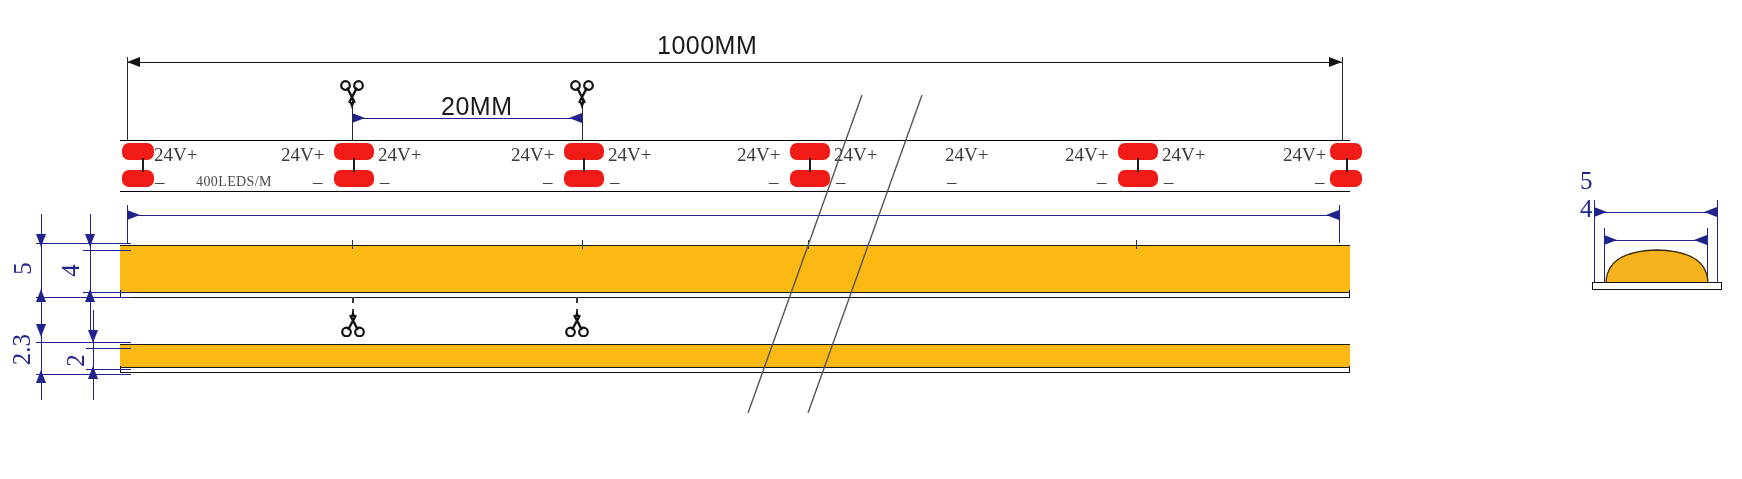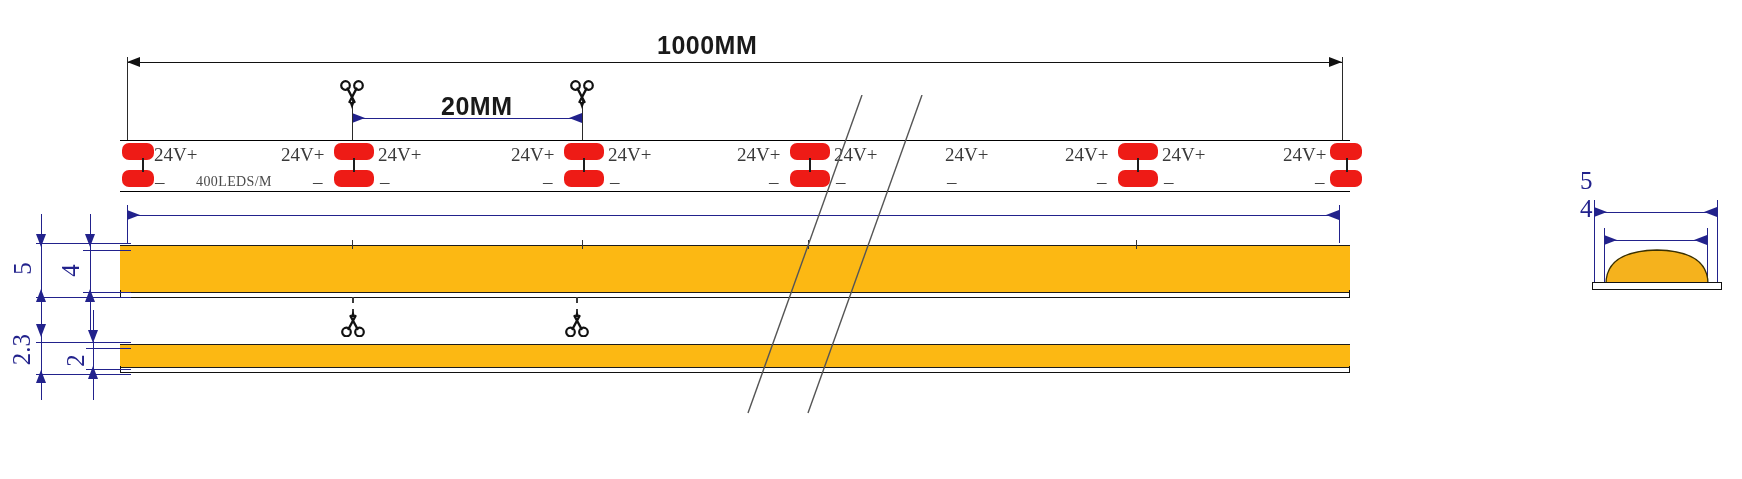--- a/index.html
+++ b/index.html
@@ -6,21 +6,21 @@
   body{width:1742px;height:479px;overflow:hidden;
        font-family:"Liberation Sans",sans-serif;}
   #stage{position:relative;width:1742px;height:479px;background:#fff;}
 
   
   .abs{position:absolute;}
   .dimtxt{position:absolute;color:#22228c;font-family:"Liberation Serif",serif;
           font-size:25px;line-height:1;white-space:nowrap;}
   .dimtxt.vert{transform-origin:50% 50%;transform:rotate(-90deg);}
   .bigtxt{position:absolute;color:#1a1a1a;font-family:"Liberation Sans",sans-serif;
-          font-size:25px;font-weight:700;letter-spacing:.5px;white-space:nowrap;}
+          font-size:25px;font-weight:400;letter-spacing:.5px;white-space:nowrap;}
   .pinlbl{position:absolute;color:#3a3a3a;font-family:"Liberation Serif",serif;
           font-size:19px;line-height:1;white-space:nowrap;}
   .minuslbl{position:absolute;color:#3a3a3a;font-family:"Liberation Serif",serif;
             font-size:19px;line-height:1;white-space:nowrap;}
   .smalltxt{position:absolute;color:#4a4a4a;font-family:"Liberation Serif",serif;
             font-size:14px;letter-spacing:.4px;white-space:nowrap;}
 
   
   .pcb{position:absolute;background:#ffffff;border-top:1.4px solid #000;
        border-bottom:1.4px solid #000;box-sizing:border-box;}

